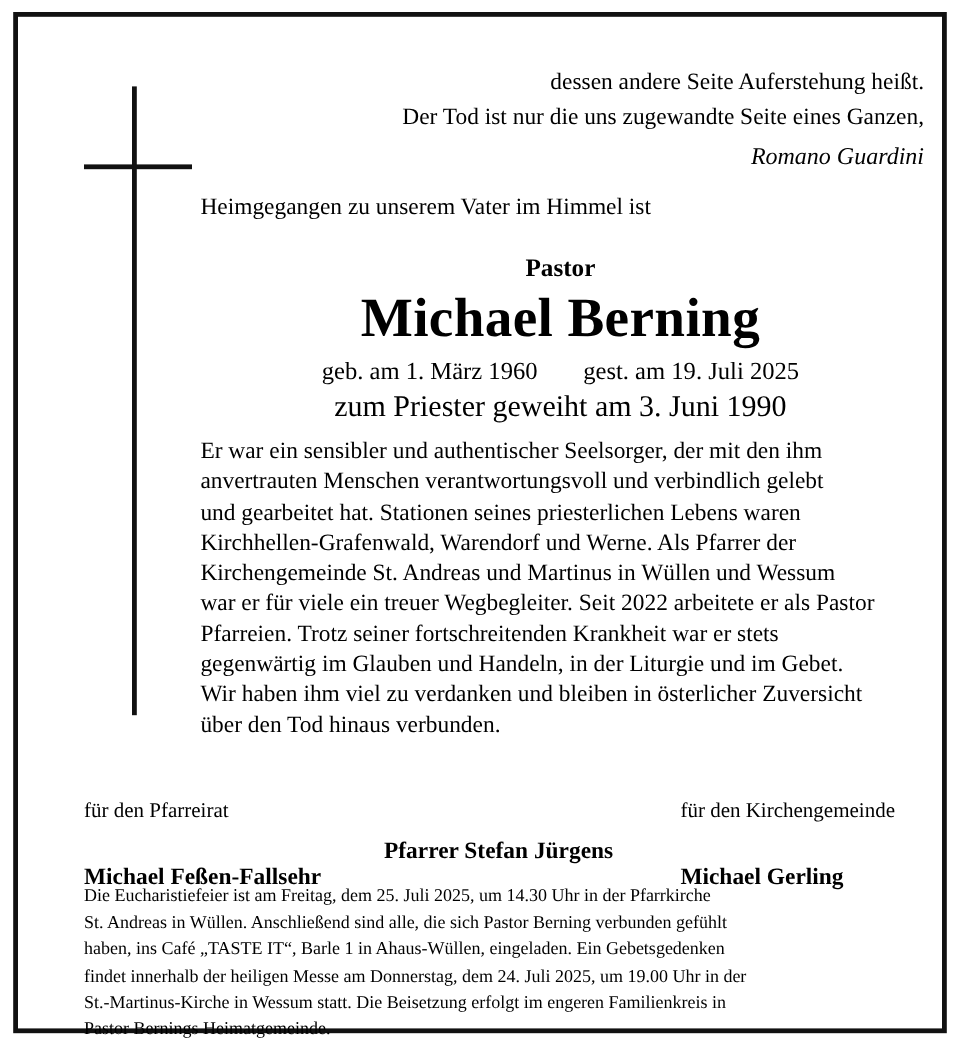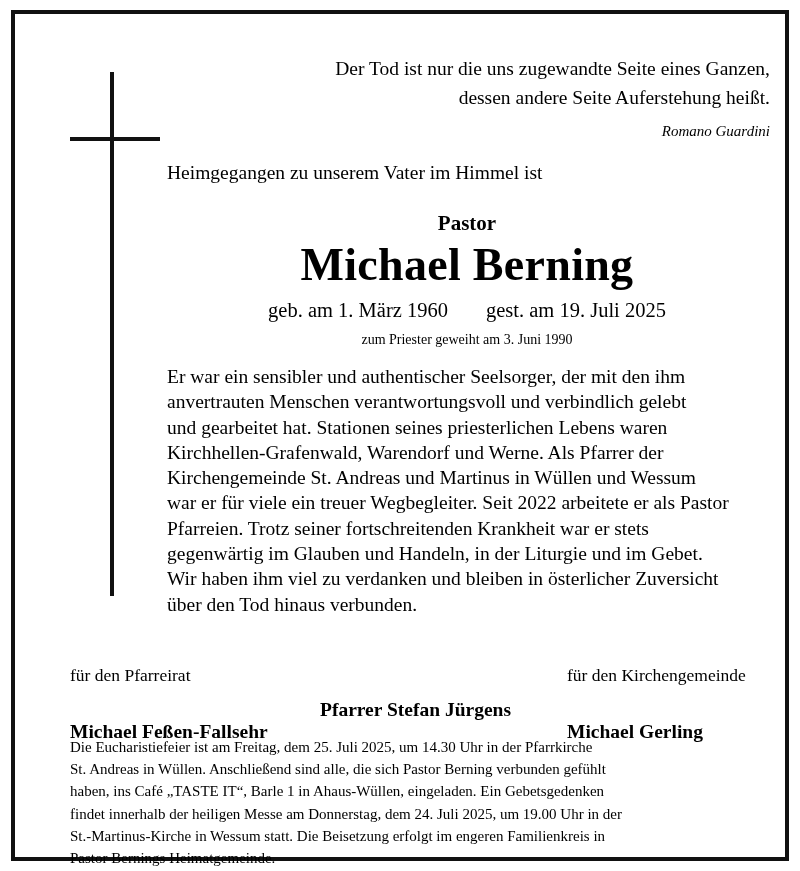--- a/index.html
+++ b/index.html
@@ -54,21 +54,21 @@
     width: 585px;
     text-align: right;
   }
   .quote-line {
     font-size: 19.5px;
     line-height: 29px;
     white-space: nowrap;
   }
   .quote-attribution {
     margin-top: 9px;
-    font-size: 15px;
+    font-size: 20px;
     font-style: italic;
     line-height: 20px;
   }
   
   .intro-line {
     position: absolute;
     left: 152px;
     top: 146px;
     font-size: 19.5px;
     line-height: 26px;
@@ -96,21 +96,21 @@
   .dates-row {
     font-size: 20.5px;
     line-height: 29px;
     margin-top: 4px;
   }
   .dates-row .gap {
     display: inline-block;
     width: 38px;
   }
   .ordination-row {
-    font-size: 14px;
+    font-size: 25px;
     line-height: 29px;
   }
   
   .biography {
     position: absolute;
     left: 152px;
     top: 350px;
     width: 600px;
     font-size: 19.5px;
     line-height: 25.3px;
@@ -155,22 +155,22 @@
 </head>
 <body>
 
 <div id="notice">
   <div class="frame">
 
     <div class="cross-vertical"></div>
     <div class="cross-horizontal"></div>
 
     <div class="quote-block">
+      <div class="quote-line">dessen andere Seite Auferstehung heißt.</div>
       <div class="quote-line">Der Tod ist nur die uns zugewandte Seite eines Ganzen,</div>
-      <div class="quote-line">dessen andere Seite Auferstehung heißt.</div>
       <div class="quote-attribution">Romano Guardini</div>
     </div>
 
     <div class="intro-line">Heimgegangen zu unserem Vater im Himmel ist</div>
 
     <div class="name-block">
       <div class="title-word">Pastor</div>
       <div class="full-name">Michael Berning</div>
       <div class="dates-row">
         <span>geb. am 1. März 1960</span><span class="gap"></span><span>gest. am 19. Juli 2025</span>

